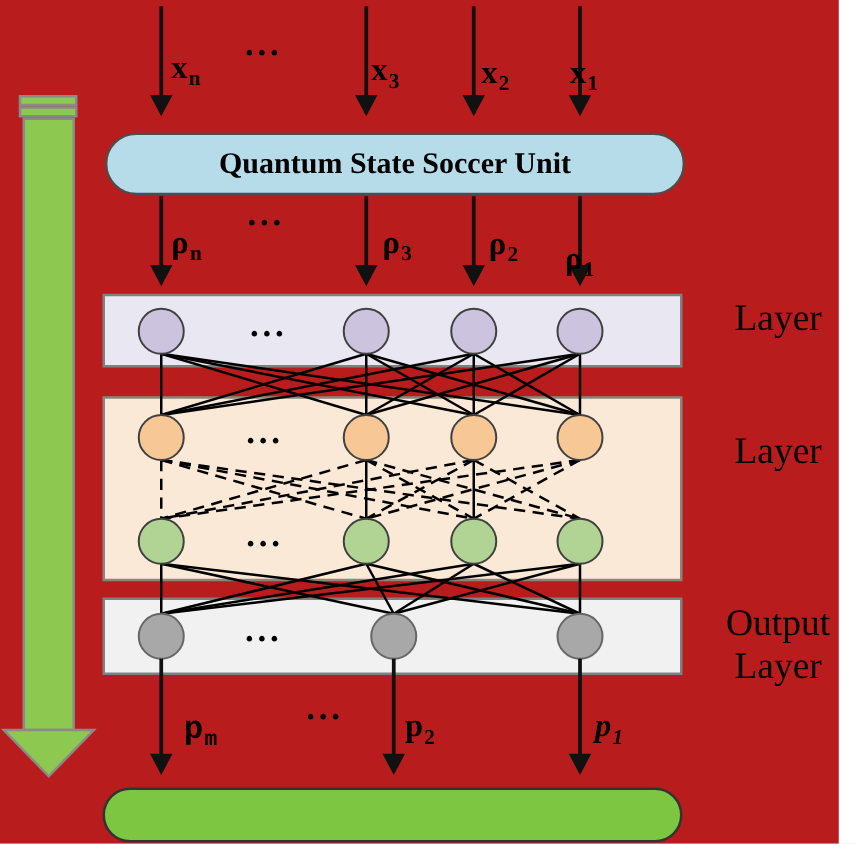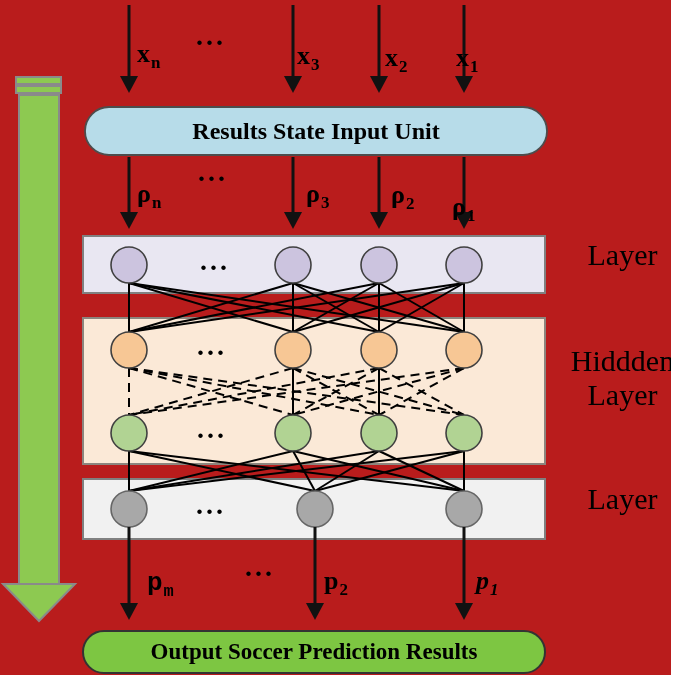--- a/index.html
+++ b/index.html
@@ -172,44 +172,43 @@
 
     <rect x="83" y="631" width="462" height="42" rx="21" ry="21" fill="#7DC642" stroke="#333333" stroke-width="2"></rect>
   </svg>
 
   <div class="sym" style="left:137px; top:41px;"><span>x</span><span class="sub">n</span></div>
   <div class="dots" style="left:196px; top:22px;">...</div>
   <div class="sym" style="left:297px; top:43px;"><span>x</span><span class="sub">3</span></div>
   <div class="sym" style="left:385px; top:45px;"><span>x</span><span class="sub">2</span></div>
   <div class="sym" style="left:456px; top:45px;"><span>x</span><span class="sub">1</span></div>
 
-  <div class="pill-text quantum-text">Results State Input Unit</div>
+  <div class="pill-text quantum-text">Quantum State Soccer Unit</div>
 
   <div class="sym" style="left:137px; top:181px;"><span>ρ</span><span class="sub">n</span></div>
   <div class="dots" style="left:198px; top:158px;">...</div>
   <div class="sym" style="left:306px; top:181px;"><span>ρ</span><span class="sub">3</span></div>
   <div class="sym" style="left:391px; top:182px;"><span>ρ</span><span class="sub">2</span></div>
   <div class="sym" style="left:452px; top:182px;margin-top:12px;"><span>ρ</span><span class="sub">1</span></div>
 
   <div class="dots" style="left:200px; top:247px;">...</div>
   <div class="dots" style="left:197px; top:332px;">...</div>
   <div class="dots" style="left:197px; top:415px;">...</div>
   <div class="dots" style="left:196px; top:491px;">...</div>
 
   <div class="layer-label" style="top:238px;">
       <div>Layer</div>
   </div>
   <div class="layer-label" style="top:344px;">
-    <div>Hiddden</div>
       <div>Layer</div>
   </div>
   <div class="layer-label" style="top:482px;">
+    <div>Output</div>
       <div>Layer</div>
   </div>
 
   <div class="sym" style="left:147px; top:570px;font-family:Liberation Mono, monospace;"><span>p</span><span class="sub">m</span></div>
   <div class="dots" style="left:245px; top:553px;">...</div>
   <div class="sym" style="left:324px; top:568px;"><span>p</span><span class="sub">2</span></div>
   <div class="sym" style="left:476px; top:568px;font-style:italic;"><span>p</span><span class="sub">1</span></div>
 
-  <div class="pill-text result-text">Output Soccer Prediction Results</div>
 
 </div>
 
 </body></html>

